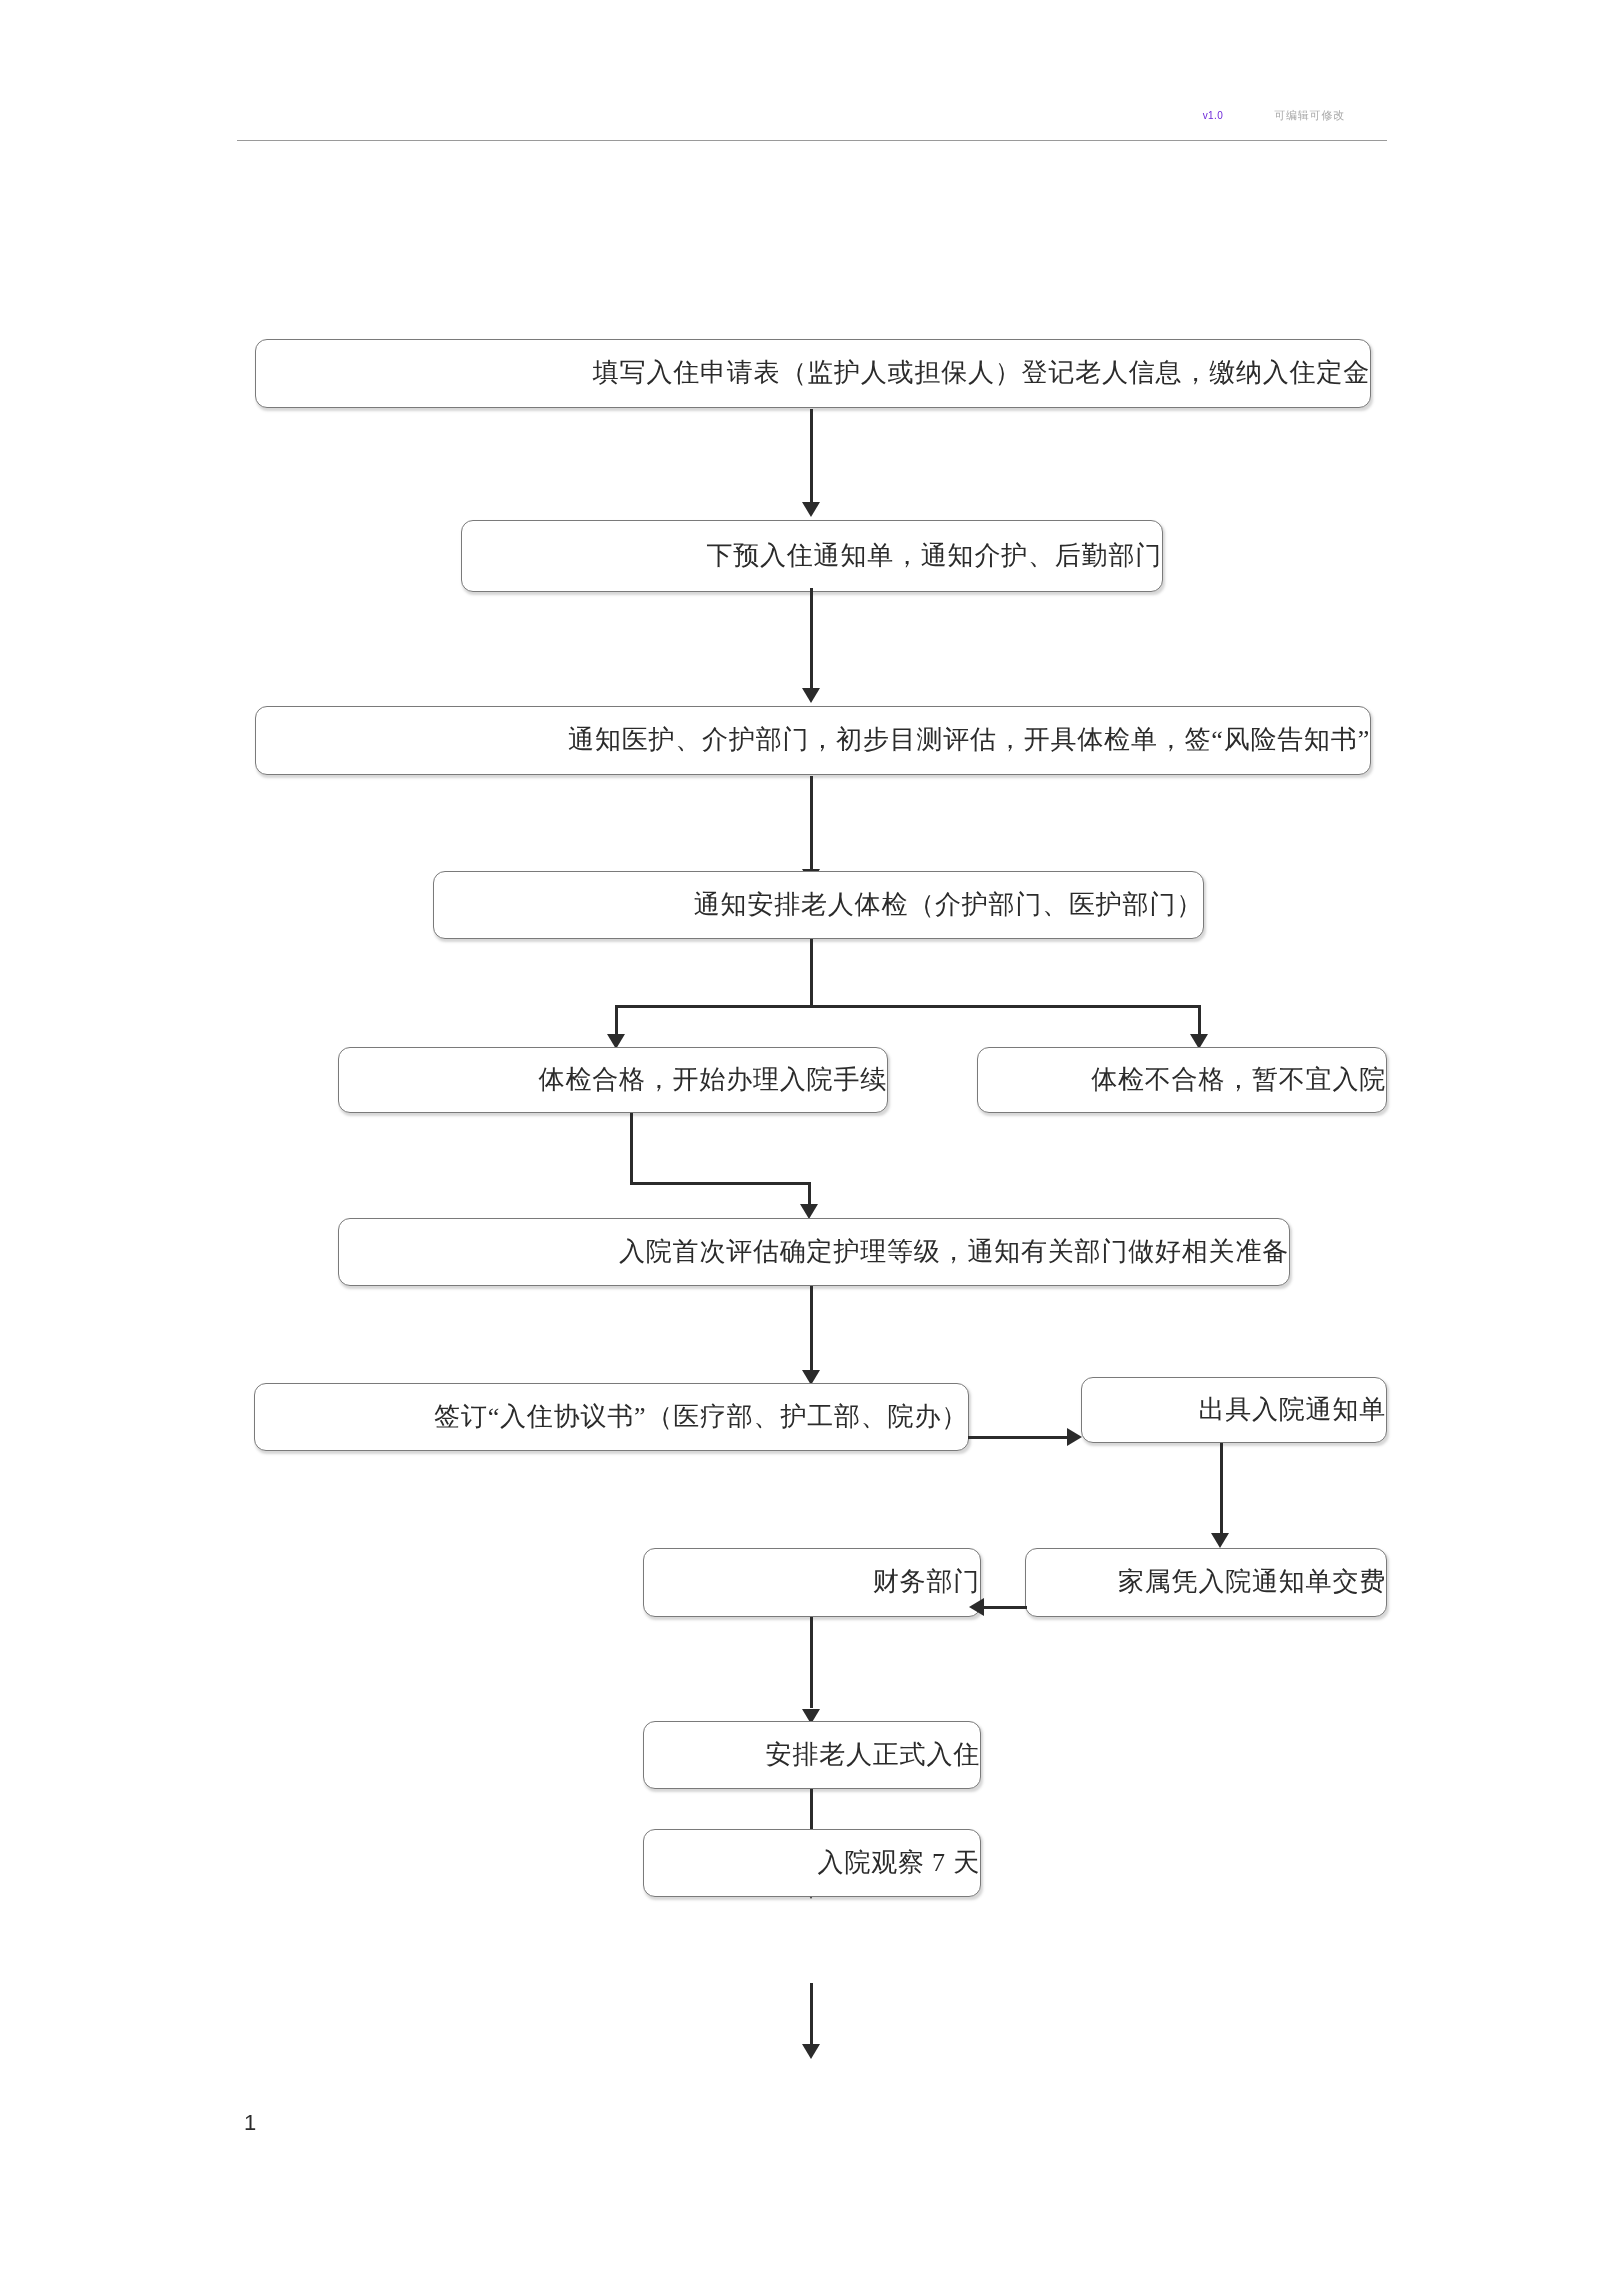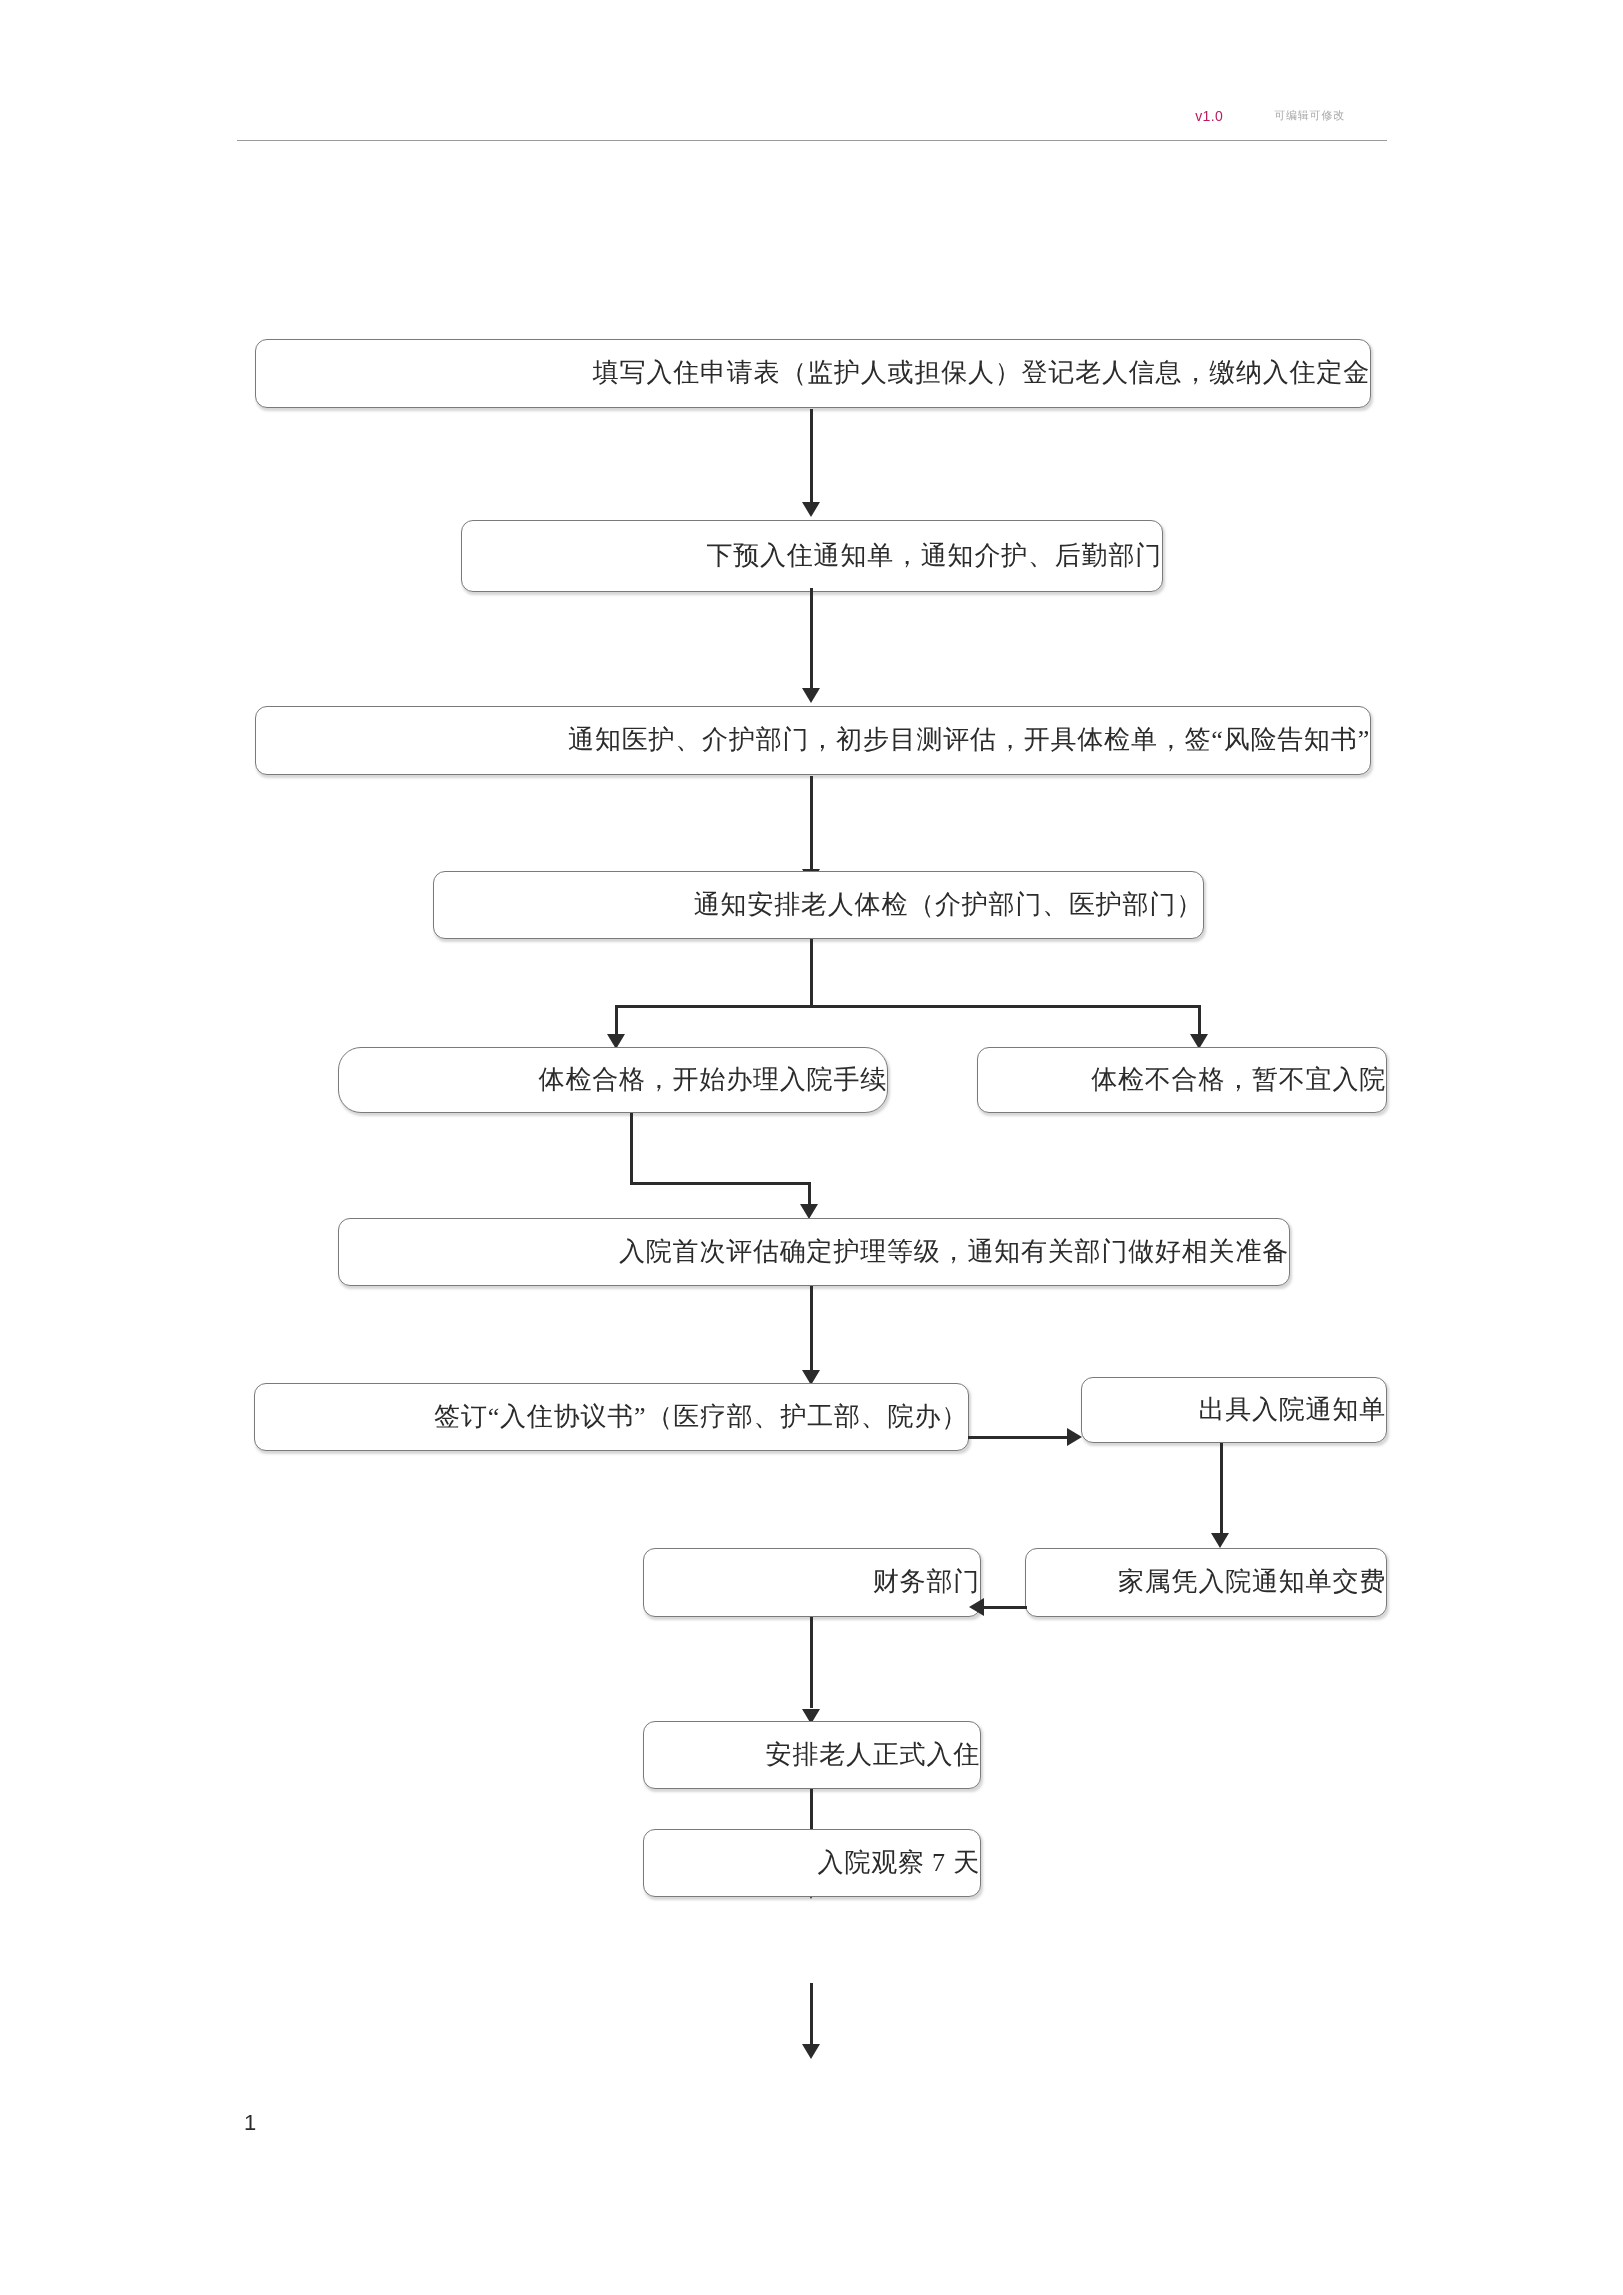--- a/index.html
+++ b/index.html
@@ -35,22 +35,22 @@
     height: 29px;
     display: flex;
     justify-content: flex-end;
     align-items: center;
     gap: 51px;
     padding-right: 42px;
     box-sizing: border-box;
   }
   .header-version {
     font-family: "Liberation Sans", sans-serif;
-    font-size: 14px;
-    color: #be185d;
+    font-size: 10px;
+    color: #6d28d9;
     letter-spacing: 0.4px;
   }
   .header-note {
     font-family: "Liberation Sans", sans-serif;
     font-size: 11px;
     color: #a8a8a8;
     letter-spacing: 0.8px;
   }
   .header-rule {
     position: absolute;
@@ -186,21 +186,21 @@
       <span class="box-label">通知安排老人体检（介护部门、医护部门）</span>
     </div>
 
     <div class="v-line" style="left:810px; top:939px; height:66px;"></div>
     <div class="h-line" style="left:615px; top:1005px; width:585px;"></div>
     <div class="v-line" style="left:615px; top:1005px; height:36px;"></div>
     <div class="arrow-down" style="left:607px; top:1034px;"></div>
     <div class="v-line" style="left:1198px; top:1005px; height:36px;"></div>
     <div class="arrow-down" style="left:1190px; top:1034px;"></div>
 
-    <div class="flow-box" style="left:338px; top:1047px; width:550px; height:66px;border-radius:23px;">
+    <div class="flow-box" style="left:338px; top:1047px; width:550px; height:66px;">
       <span class="box-label">体检合格，开始办理入院手续</span>
     </div>
 
     <div class="flow-box" style="left:977px; top:1047px; width:410px; height:66px;">
       <span class="box-label">体检不合格，暂不宜入院</span>
     </div>
 
     <div class="v-line" style="left:630px; top:1113px; height:71px;"></div>
     <div class="h-line" style="left:630px; top:1182px; width:180px;"></div>
     <div class="v-line" style="left:808px; top:1182px; height:27px;"></div>

